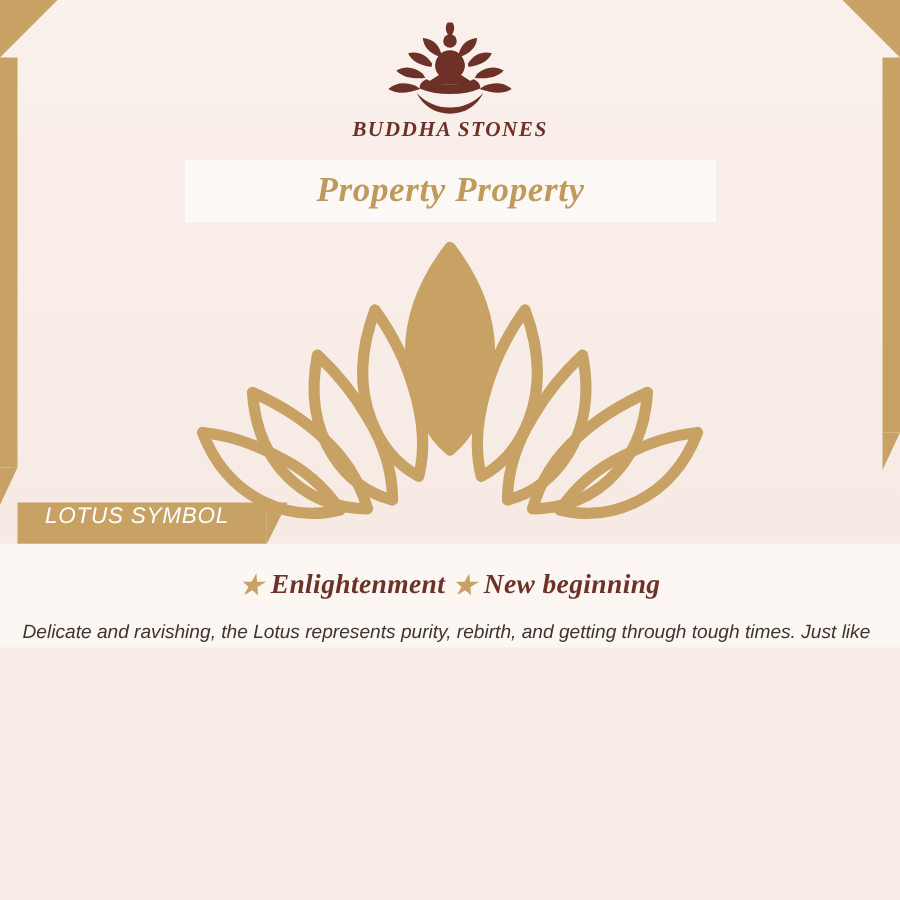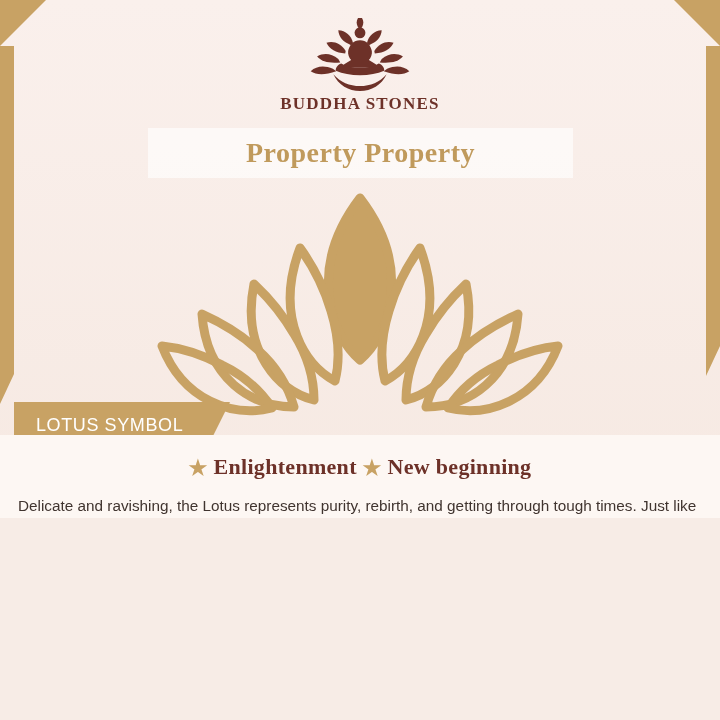--- a/index.html
+++ b/index.html
@@ -12,20 +12,21 @@
     font-family: "Liberation Sans", sans-serif;
     background: #f7ece6;
     overflow: hidden;
   }
   .page {
     position: relative;
     width: 720px;
     height: 518px;
     background: linear-gradient(#faf0ec, #f6e9e2);
     overflow: hidden;
+    font-style: italic;
   }
 
   
   .corner {
     position: absolute;
     width: 0;
     height: 0;
     border-style: solid;
   }
   .corner-tl {
@@ -129,21 +130,21 @@
 
   
   .ribbon {
     position: absolute;
     left: 14px;
     top: 402px;
     height: 34px;
     background: #c8a264;
     padding: 0 30px 0 22px;
     display: flex;
-    align-items: flex-end;
+    align-items: flex-start;
     color: #ffffff;
     font-size: 18px;
     letter-spacing: 0.6px;
   }
   .ribbon::after {
     content: "";
     position: absolute;
     right: -17px;
     top: 0;
     width: 0;

